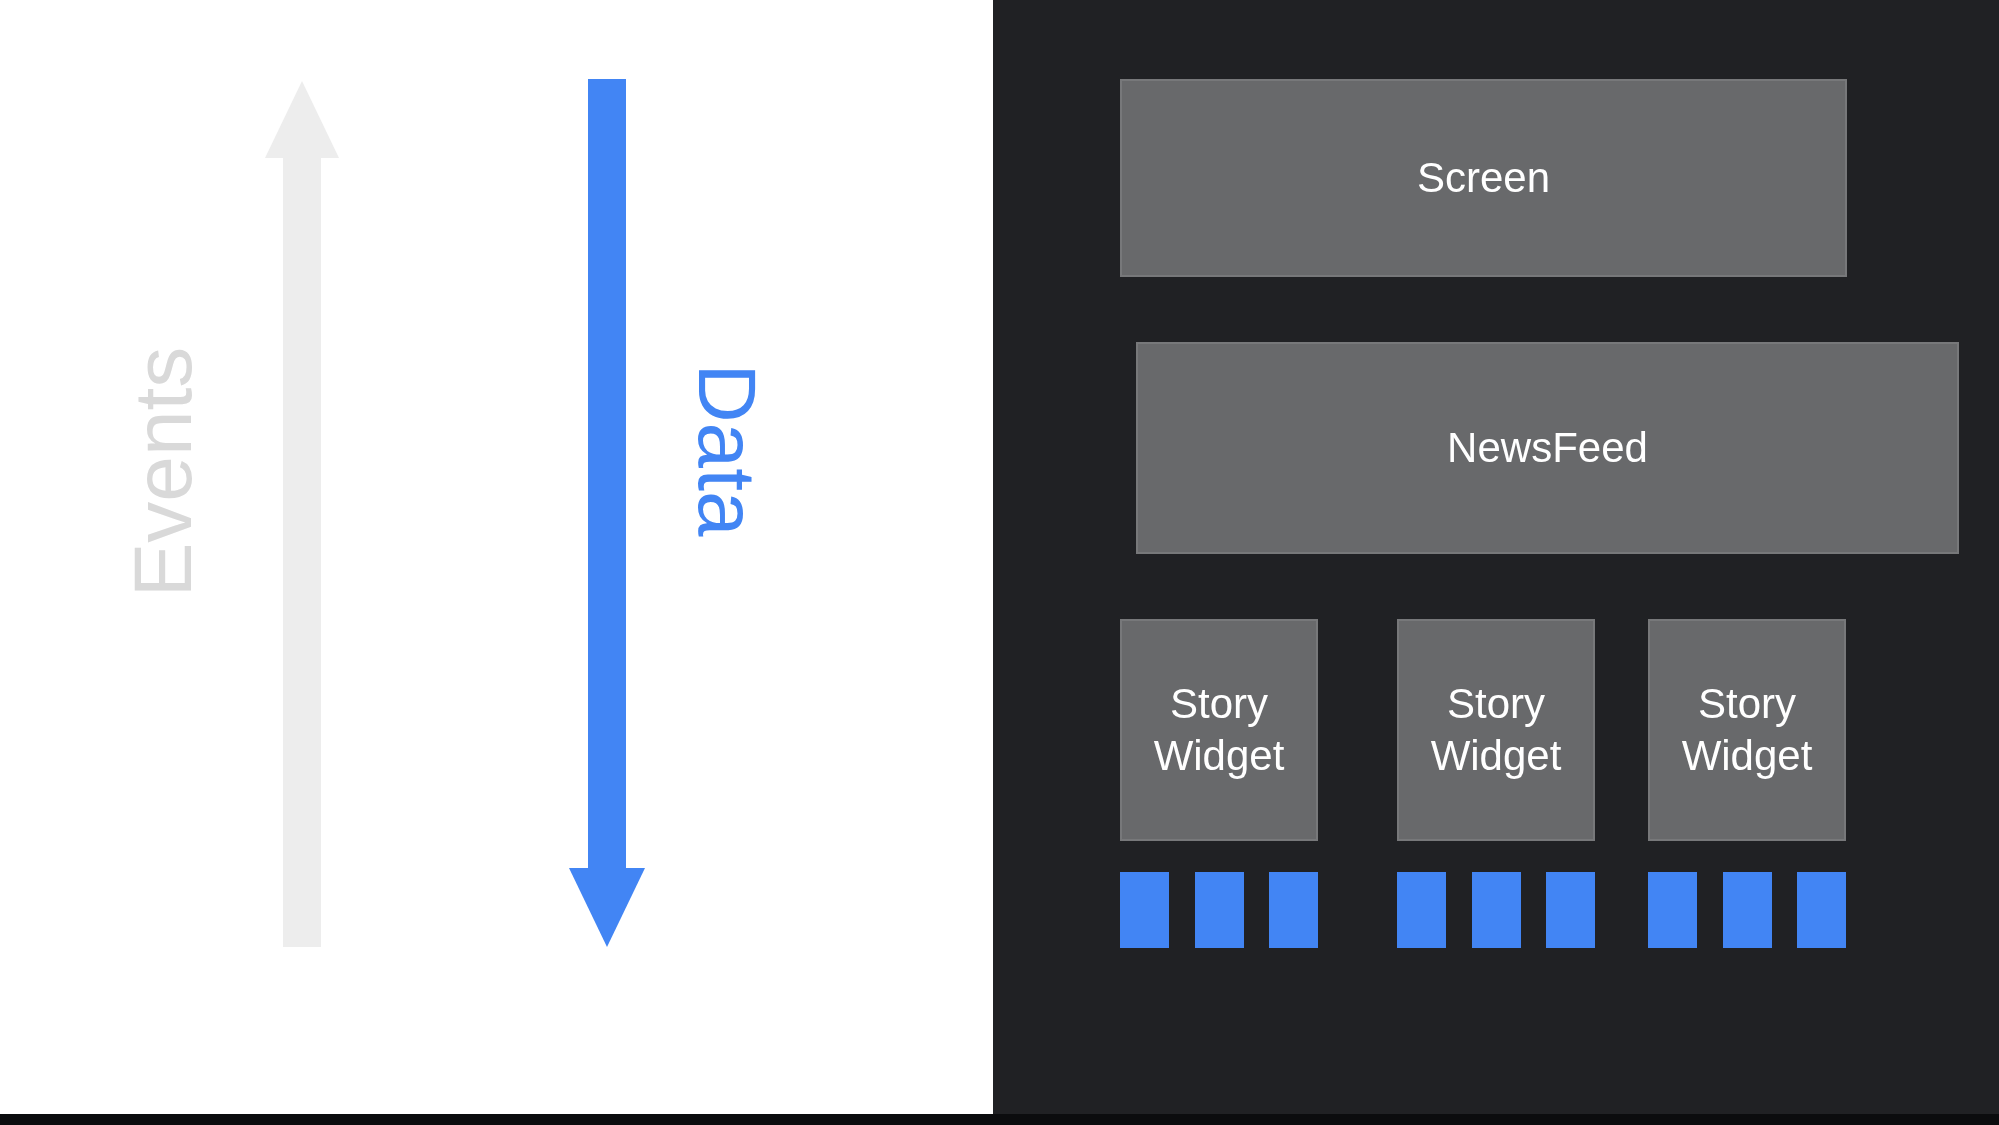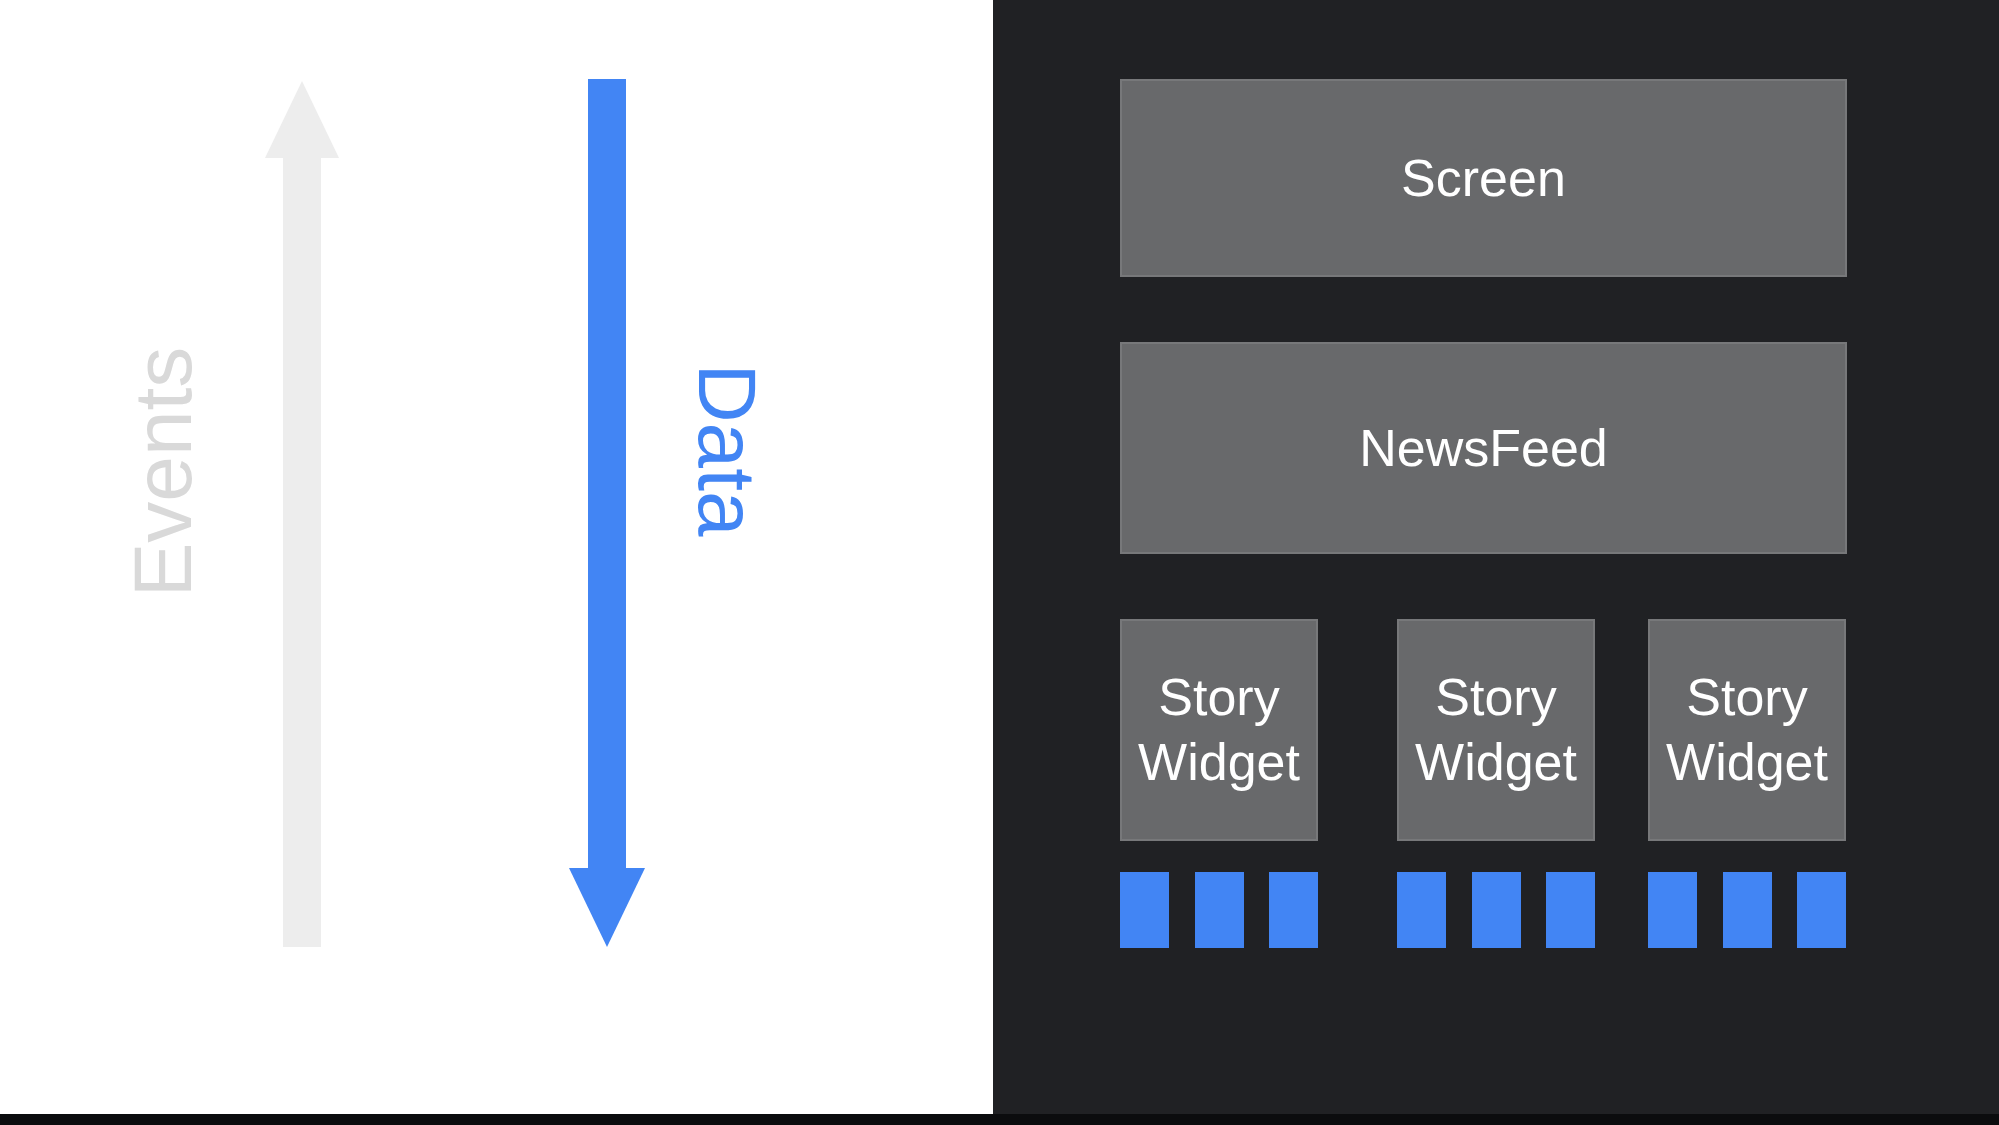--- a/index.html
+++ b/index.html
@@ -77,25 +77,25 @@
   .tree-box {
     position: absolute;
     box-sizing: border-box;
     background: var(--box-gray, #68696b);
     border: 2px solid rgba(255, 255, 255, 0.10);
     color: var(--box-text-white, #ffffff);
     display: flex;
     align-items: center;
     justify-content: center;
     text-align: center;
-    font-size: 52px;
+    font-size: 42px;
     line-height: 1.25;
   }
   .screen-box   { left: 127px; top: 79px;  width: 727px; height: 198px; }
-  .newsfeed-box { left: 127px; top: 342px; width: 727px; height: 212px; }
+  .newsfeed-box { left: 143px; top: 342px; width: 823px; height: 212px; }
   .story-box    { top: 619px; width: 198px; height: 222px; justify-content: center; }
   .story-1 { left: 127px; }
   .story-2 { left: 404px; }
   .story-3 { left: 655px; }
 
   .square-row {
     position: absolute;
     top: 872px;
     width: 198px; height: 76px;
     display: flex;

